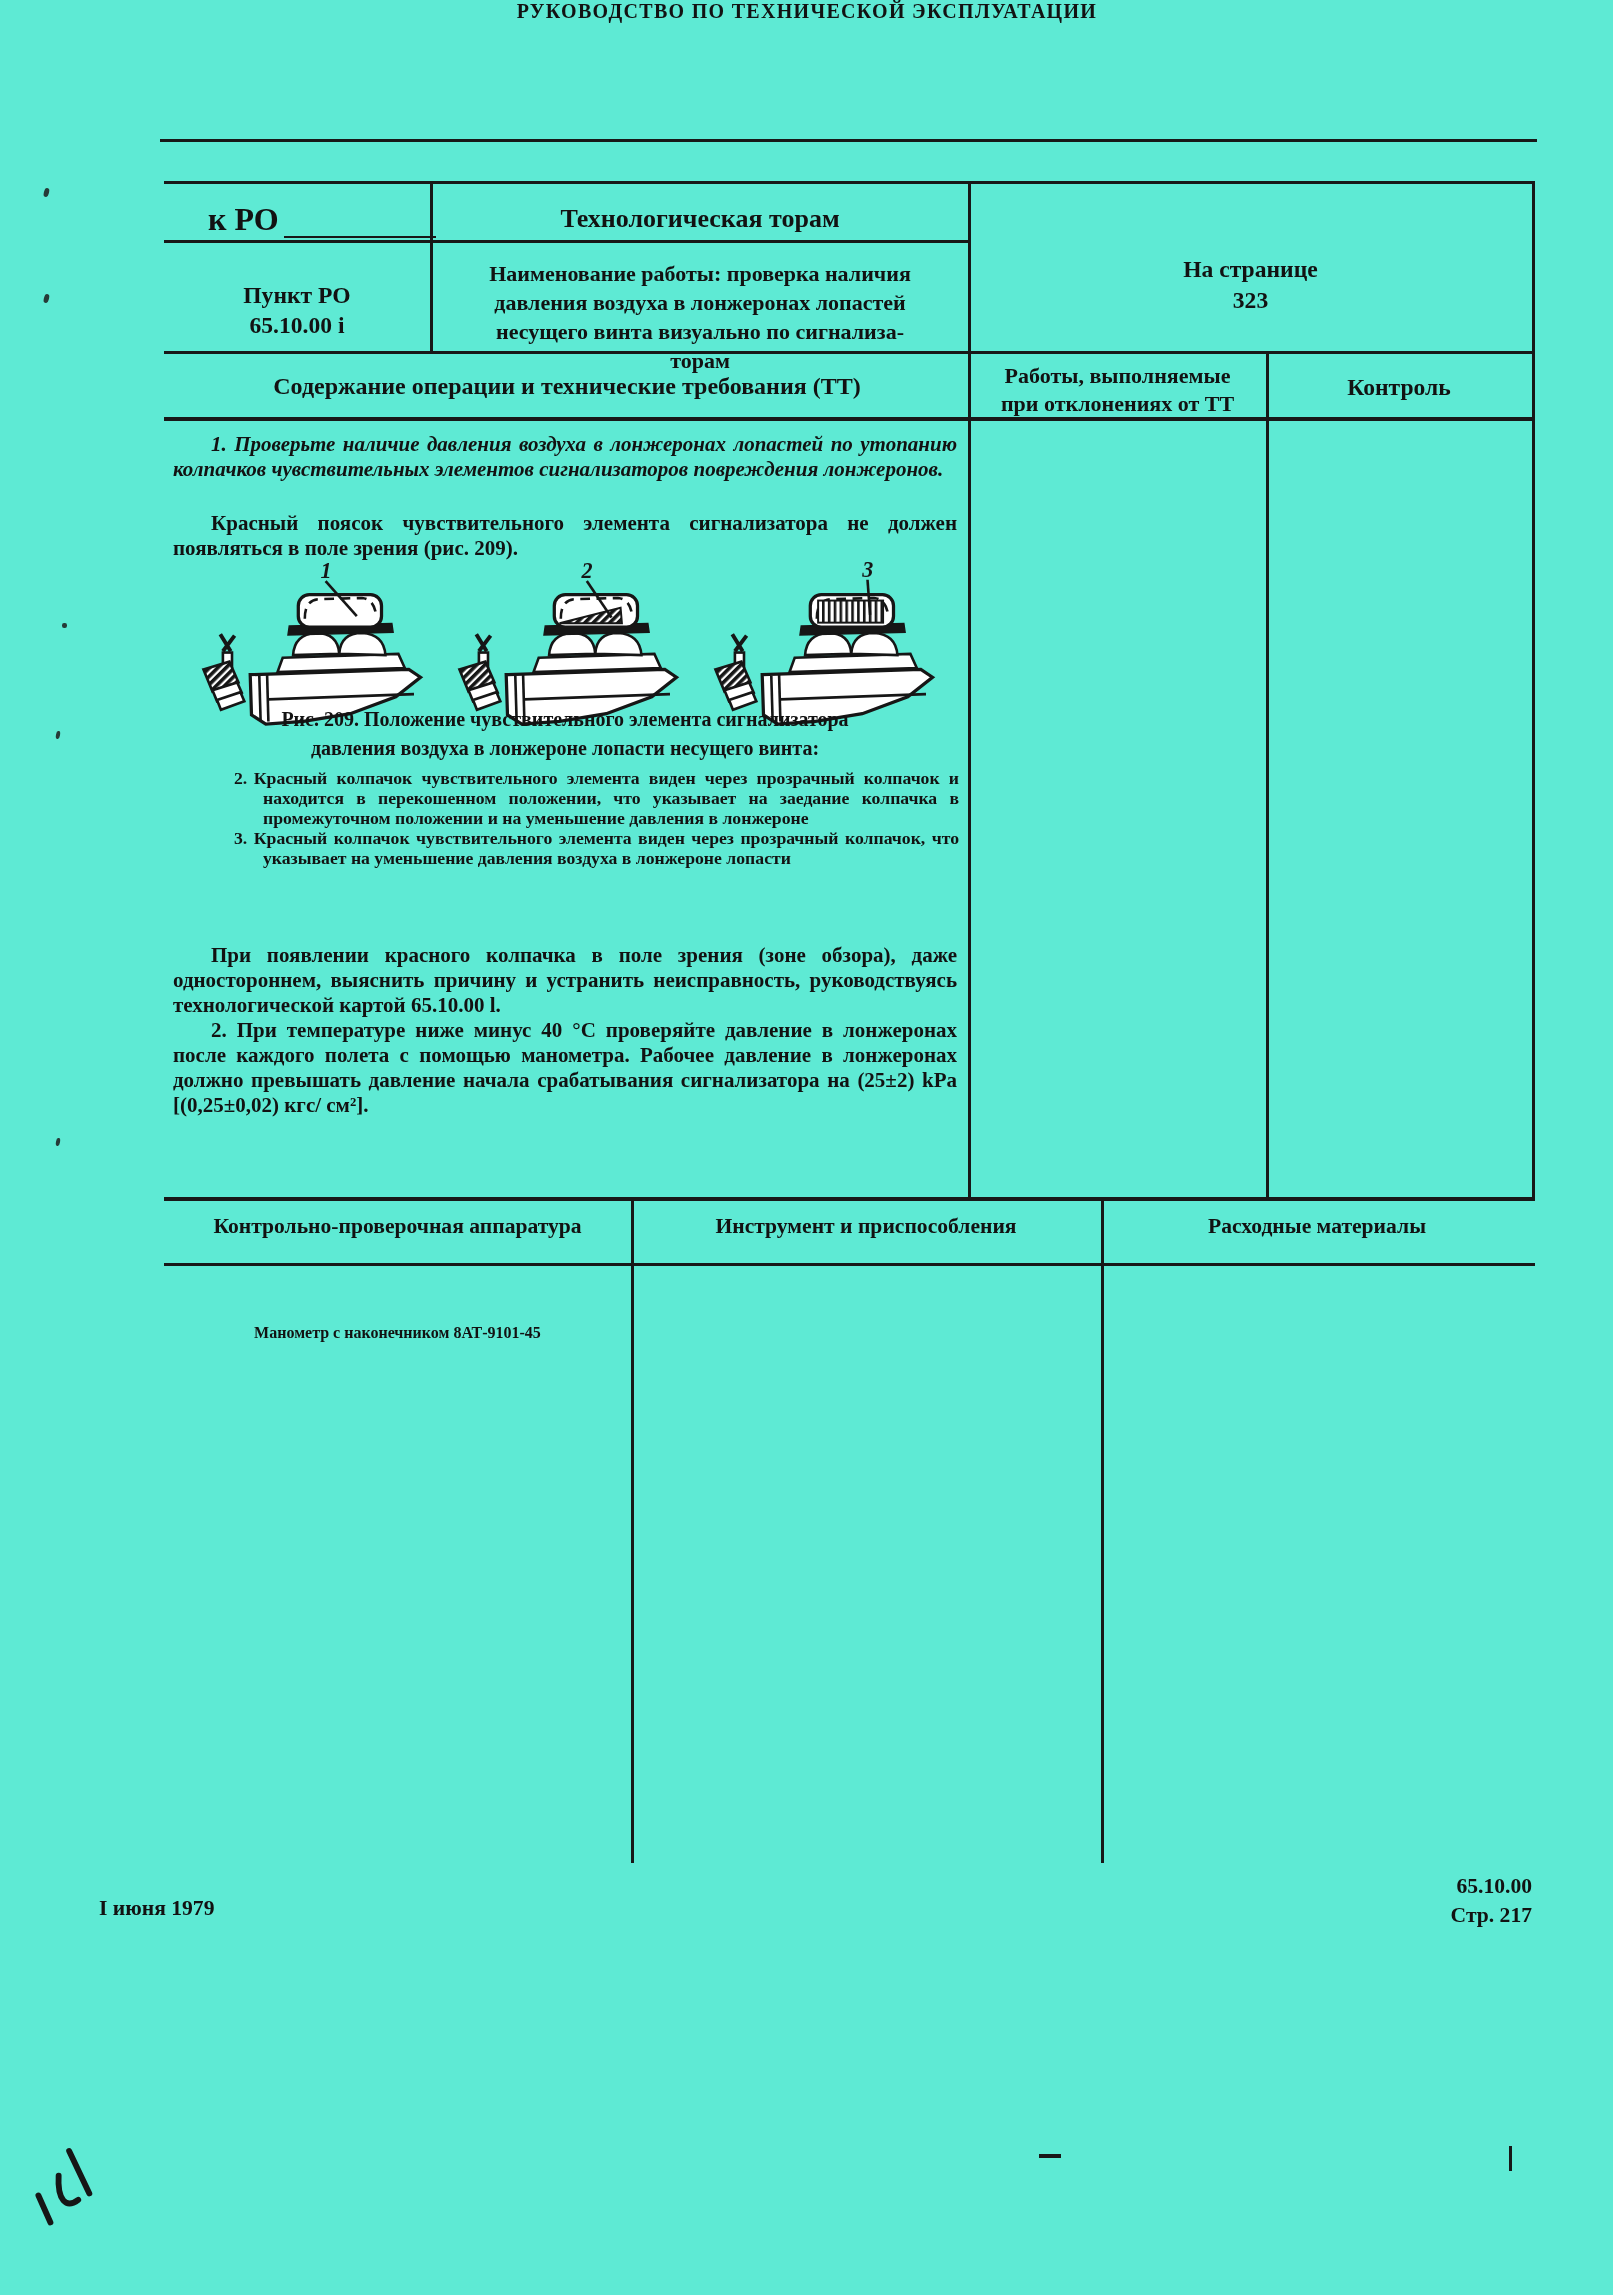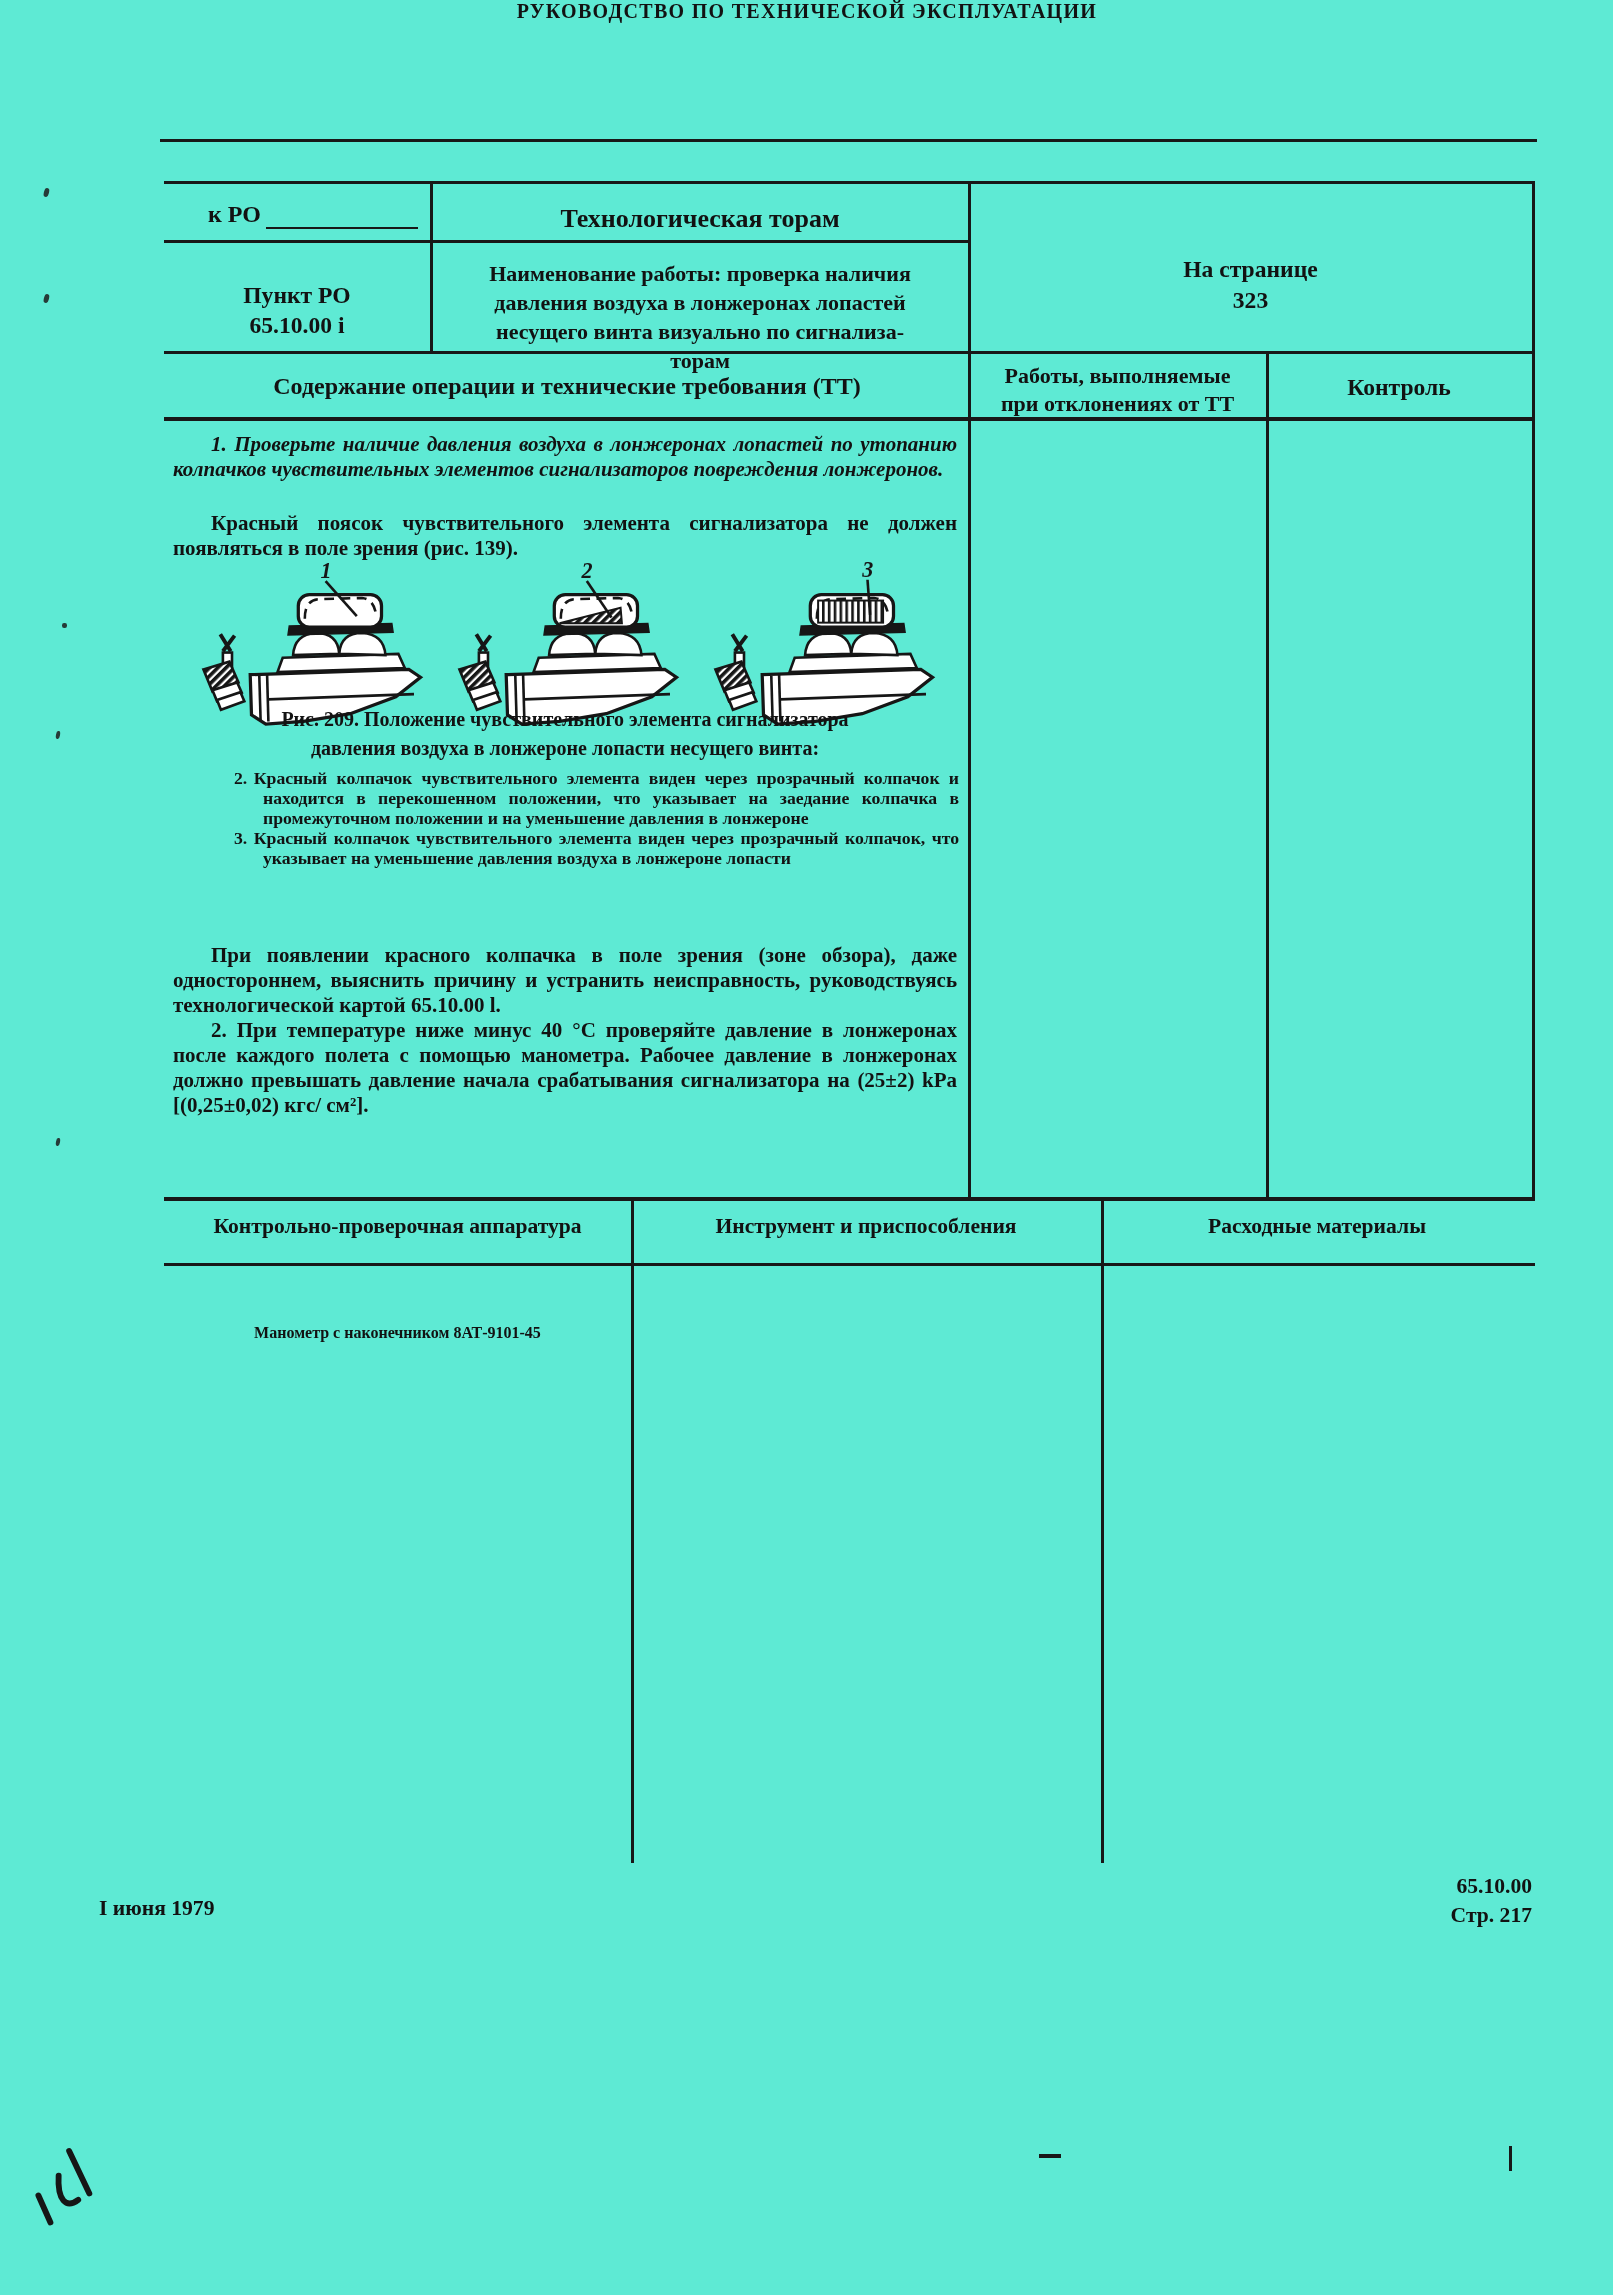--- a/index.html
+++ b/index.html
@@ -10,21 +10,21 @@
     overflow:hidden;
   }
   .abs{position:absolute;}
   .line{position:absolute;background:#181818;}
   .ctr{text-align:center;}
   .doc-title{
     position:absolute;left:0;top:140;width:1614px;text-align:center;
     font-size:20px;font-weight:bold;letter-spacing:1.3px;
   }
   .cell{position:absolute;font-weight:bold;}
-  .kro{left:208px;top:201px;font-size:24px;display:flex;align-items:flex-start;}
+  .kro{left:208px;top:201px;font-size:32px;display:flex;align-items:flex-end;}
   .kro .ul{display:inline-block;width:152px;border-bottom:2.6px solid #181818;margin-left:5.2px;height:26px;}
   .tk-title{left:433px;top:204px;width:534px;font-size:26px;}
   .punkt{left:164px;top:280px;width:266px;font-size:23.6px;line-height:30px;}
   .workname{left:445px;top:259px;width:510px;font-size:22px;line-height:29px;}
   .onpage{left:969px;top:254px;width:563px;font-size:23.6px;line-height:31px;}
   .colhdr1{left:164px;top:373px;width:806px;font-size:24px;}
   .colhdr2{left:969px;top:362px;width:297px;font-size:22px;line-height:28px;}
   .colhdr3{left:1266px;top:374px;width:266px;font-size:23.6px;}
   .para{
     position:absolute;left:173px;width:784px;font-size:21px;line-height:25px;
@@ -88,21 +88,21 @@
   </div>
 
   <div class="cell colhdr1 ctr">Содержание операции и технические требования (ТТ)</div>
   <div class="cell colhdr2 ctr">
     <div>Работы, выполняемые</div>
     <div>при отклонениях от ТТ</div>
   </div>
   <div class="cell colhdr3 ctr">Контроль</div>
 
   <p class="para" style="top:432px;font-style:italic;">1. Проверьте наличие давления воздуха в лонжеронах лопастей по утопанию колпачков чувствительных элементов сигнализаторов повреждения лонжеронов.</p>
-  <p class="para" style="top:511px;">Красный поясок чувствительного элемента сигнализатора не должен появляться в поле зрения (рис. 139).</p>
+  <p class="para" style="top:511px;">Красный поясок чувствительного элемента сигнализатора не должен появляться в поле зрения (рис. 209).</p>
 
   <div class="figrow">
 
     <svg width="247" height="169" viewBox="0 0 380 258">
       <defs>
         <pattern id="hatchD" width="9" height="9" patternTransform="rotate(45)" patternUnits="userSpaceOnUse">
           <rect width="9" height="9" fill="#ffffff"></rect>
             <rect width="5.5" height="9" fill="#161616"></rect>
         </pattern>
         <pattern id="hatchV" width="9" height="9" patternUnits="userSpaceOnUse">

